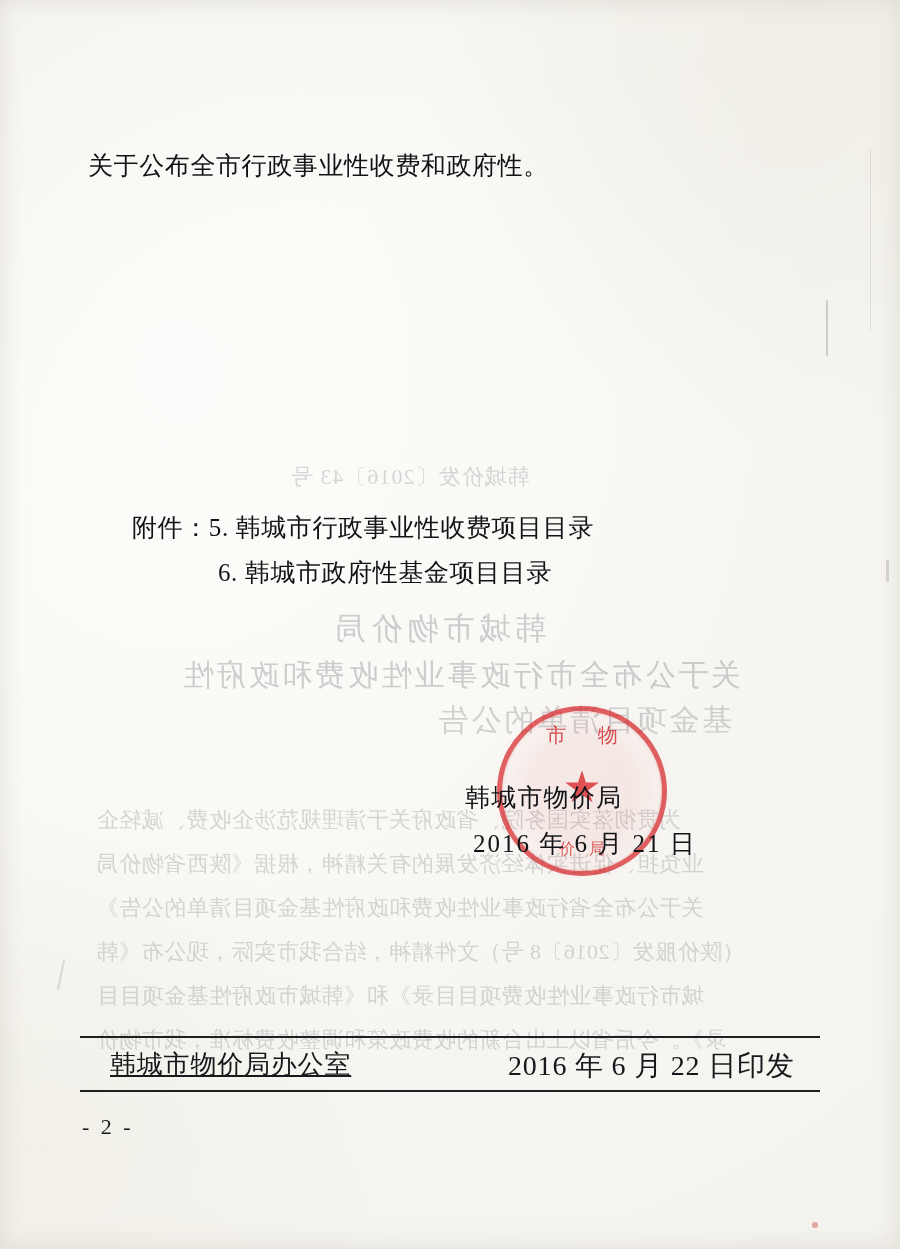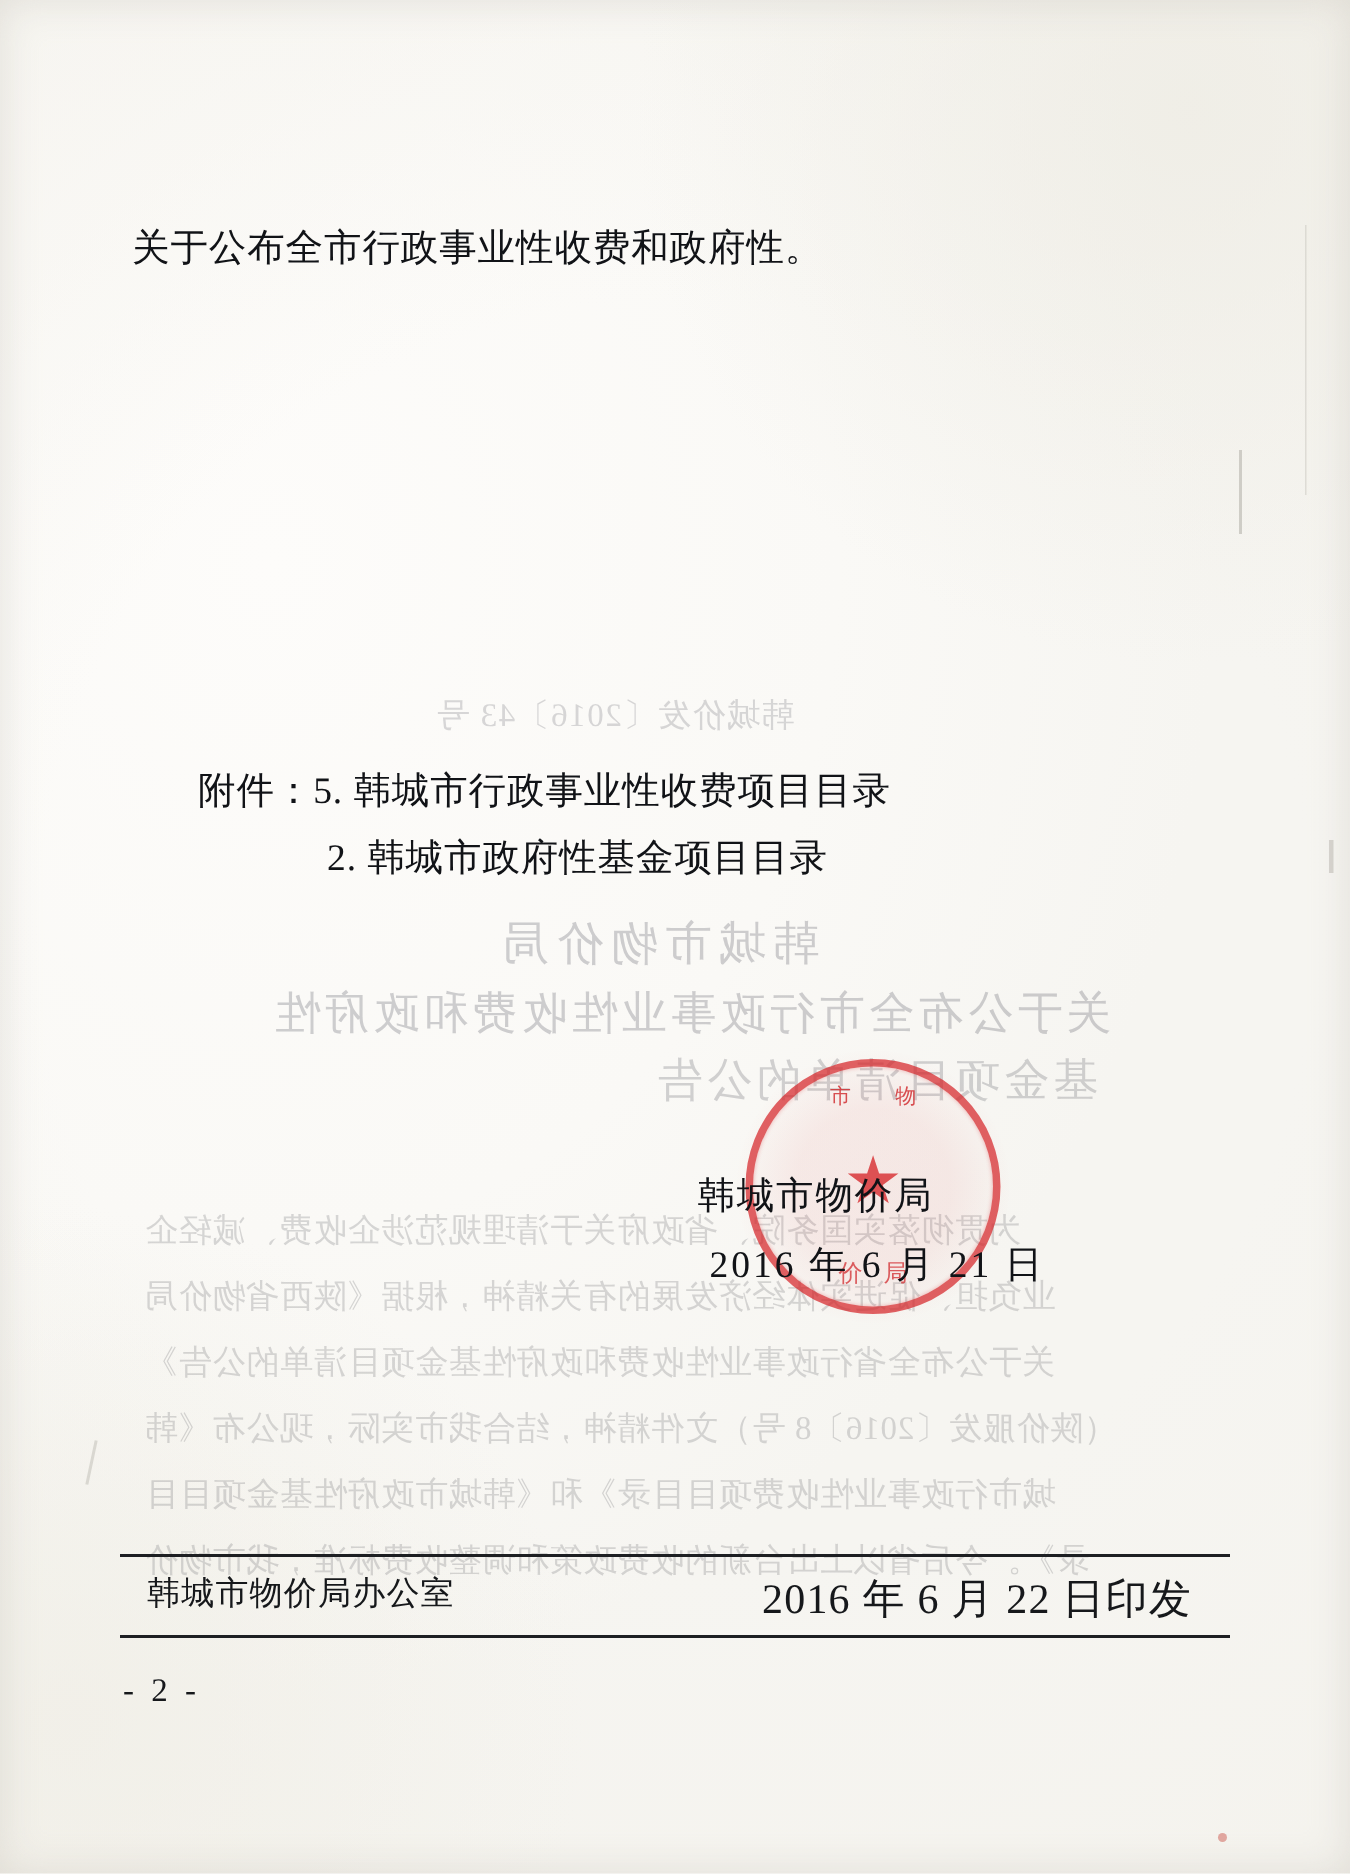--- a/index.html
+++ b/index.html
@@ -117,25 +117,25 @@
     transform: translate(-50%, -50%);
     font-size: 44px;
     color: rgba(214, 38, 42, 0.78);
     line-height: 1;
   }
   .seal .seal-top {
     position: absolute;
     left: 50%;
     top: 16px;
     transform: translateX(-50%);
-    font-size: 14px;
+    font-size: 20px;
     letter-spacing: 13px;
     color: rgba(208, 36, 40, 0.8);
     white-space: nowrap;
-    font-family: Liberation Serif, serif;
+    font-family: Liberation Sans, sans-serif;
     text-indent: 13px;
   }
   .seal .seal-bottom {
     position: absolute;
     left: 50%;
     bottom: 16px;
     transform: translateX(-50%);
     font-size: 16px;
     letter-spacing: 5px;
     color: rgba(208, 36, 40, 0.72);
@@ -196,25 +196,26 @@
     position: absolute;
     left: 80px;
     width: 740px;
     height: 2px;
     background: #1d1f22;
   }
   .footer-rule.top { top: 1036px; }
   .footer-rule.bottom { top: 1090px; height: 2px; }
   .footer-left {
     position: absolute;
-    left: 98px;
+    left: 110px;
     top: 1047px;
-    font-size: 22px;
+    font-size: 26px;
     letter-spacing: 0.8px;
     color: #16181b;
+    text-decoration: underline;
   }
   .footer-right {
     position: absolute;
     left: 508px;
     top: 1047px;
     font-size: 28px;
     letter-spacing: 0.8px;
     color: #16181b;
   }
   .page-number {
@@ -254,21 +255,21 @@
   <div class="bleed bleed-body bb4">（陕价服发〔2016〕8 号）文件精神，结合我市实际，现公布《韩</div>
   <div class="bleed bleed-body bb5">城市行政事业性收费项目目录》和《韩城市政府性基金项目目</div>
   <div class="bleed bleed-body bb6">录》。今后省以上出台新的收费政策和调整收费标准，我市物价</div>
 
   <div class="content">
     <p class="para">关于公布全市行政事业性收费和政府性。</p>
   </div>
 
   <div class="attachments">
     <span class="attach-line first"><span>附件：</span><span>5. 韩城市行政事业性收费项目目录</span></span>
-    <span class="attach-line second">2. 韩城市政府性基金项目目录</span>
+    <span class="attach-line second">6. 韩城市政府性基金项目目录</span>
   </div>
 
   <div class="seal">
     <div class="smudge"></div>
     <div class="ring"></div>
     <div class="seal-top">市 物</div>
     <div class="star">★</div>
     <div class="seal-bottom">价 局</div>
   </div>
 

